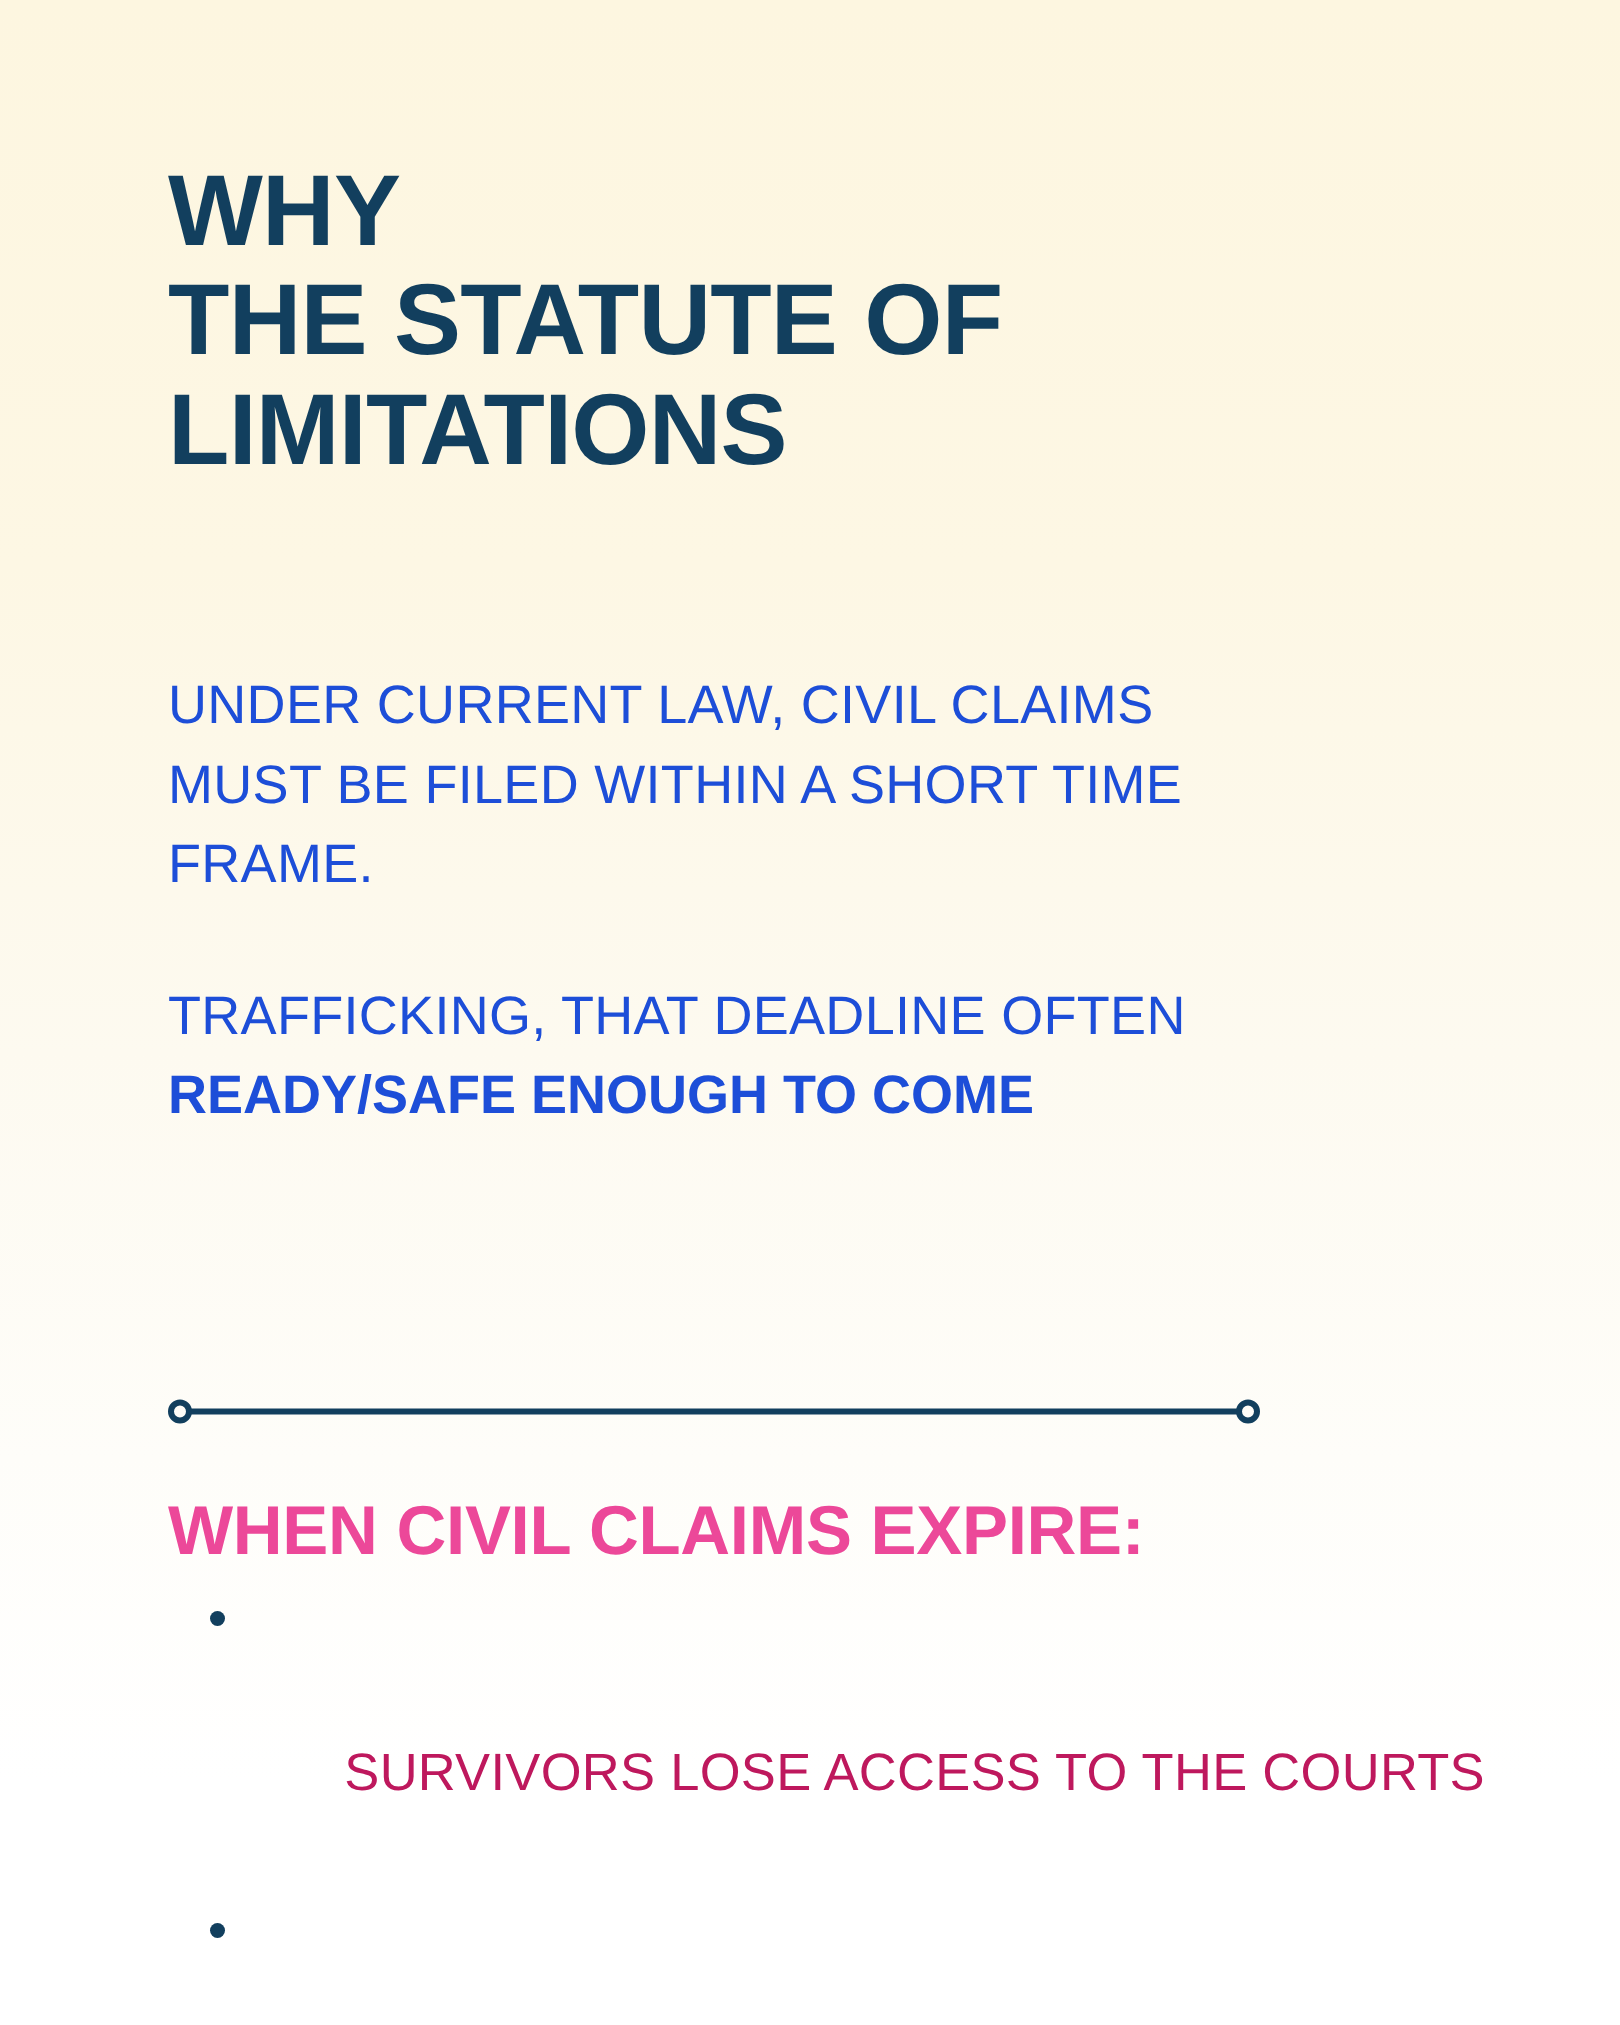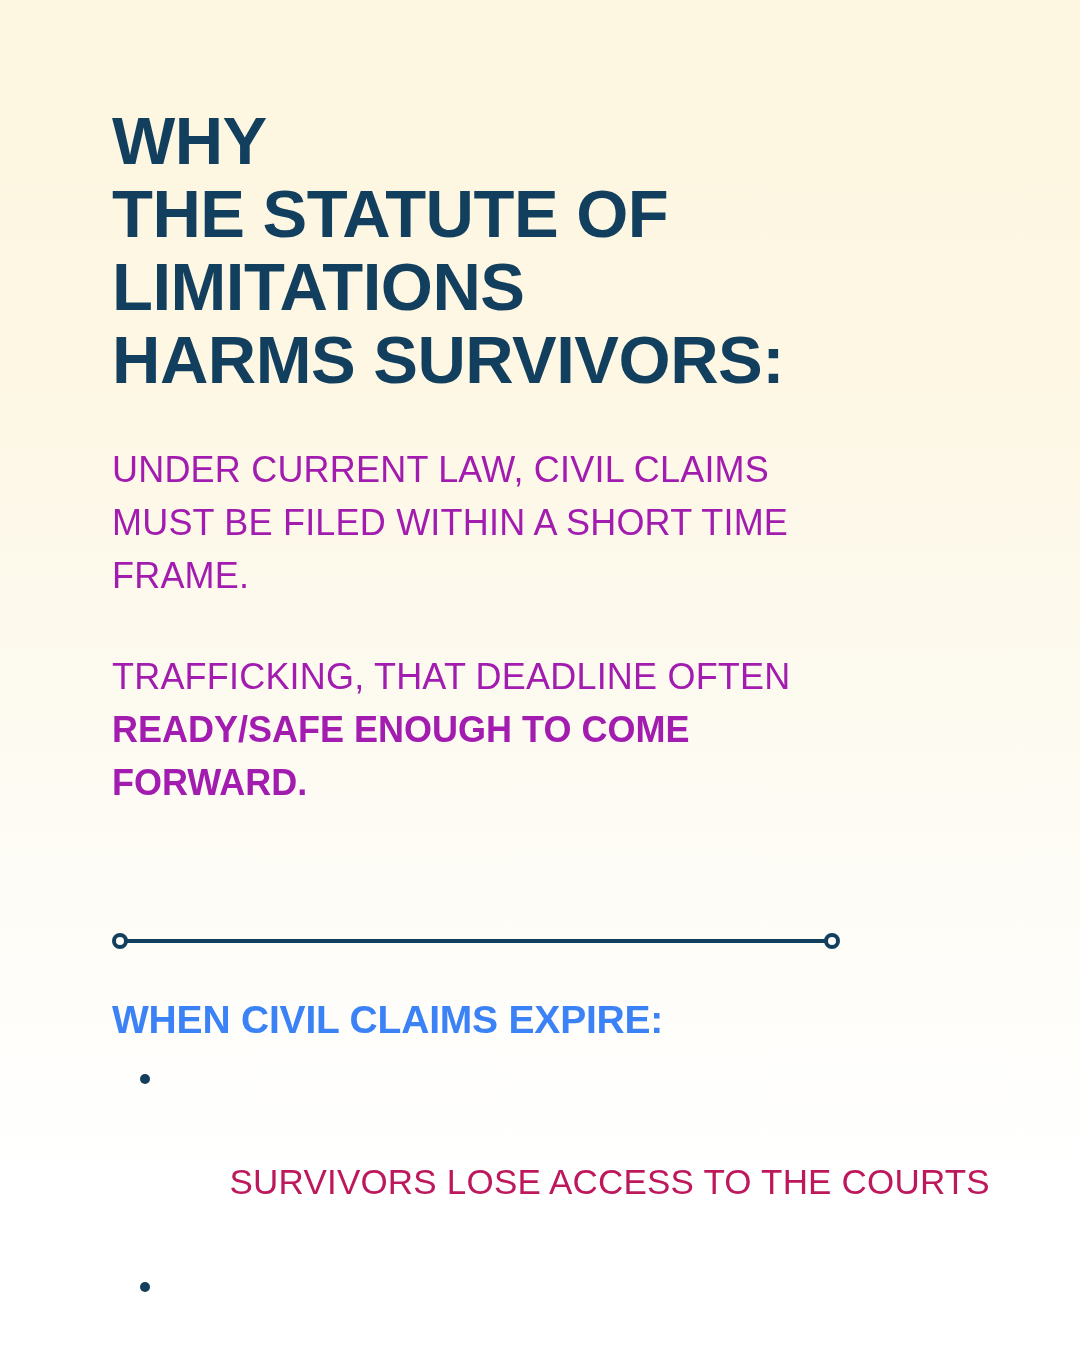--- a/index.html
+++ b/index.html
@@ -47,21 +47,21 @@
 
   
   .body-block {
     position: absolute;
     left: 112px;
     width: 770px;
     font-size: 36px;
     line-height: 53px;
     font-weight: 400;
     letter-spacing: 0.2px;
-    color: #a21caf;
+    color: #1d4ed8;
     text-transform: uppercase;
   }
   #para-1 { top: 443px; }
   #para-2 { top: 650px; }
 
   .para-line { display: block; white-space: pre; }
   .bold-run { font-weight: 700; letter-spacing: 0px; }
 
   
   .divider {
@@ -89,25 +89,25 @@
     background: transparent;
   }
   .divider .node.left  { left: 0px; }
   .divider .node.right { right: 0px; }
 
   
   .subhead {
     position: absolute;
     left: 112px;
     top: 997px;
-    font-size: 39px;
+    font-size: 46px;
     line-height: 46px;
     font-weight: 700;
     letter-spacing: -0.2px;
-    color: #3b82f6;
+    color: #ec4899;
     text-transform: uppercase;
     white-space: pre;
   }
 
   
   .bullets {
     position: absolute;
     left: 134px;
     top: 1052px;
     width: 880px;
@@ -136,33 +136,31 @@
 </style>
 </head>
 <body>
 
 <div class="canvas">
 
   <h1 class="headline">
     <span class="hl-line">WHY</span>
     <span class="hl-line">THE STATUTE OF</span>
     <span class="hl-line">LIMITATIONS</span>
-    <span class="hl-line">HARMS SURVIVORS:</span>
   </h1>
 
   <p class="body-block" id="para-1">
     <span class="para-line">UNDER CURRENT LAW, CIVIL CLAIMS</span>
     <span class="para-line">MUST BE FILED WITHIN A SHORT TIME</span>
     <span class="para-line">FRAME.</span>
   </p>
 
   <p class="body-block" id="para-2">
     <span class="para-line">TRAFFICKING, THAT DEADLINE OFTEN</span>
     <span class="para-line bold-run">READY/SAFE ENOUGH TO COME</span>
-    <span class="para-line bold-run">FORWARD.</span>
   </p>
 
   <div class="divider">
     <span class="node left"></span>
     <span class="rule"></span>
     <span class="node right"></span>
   </div>
 
   <h2 class="subhead">WHEN CIVIL CLAIMS EXPIRE:</h2>
 

